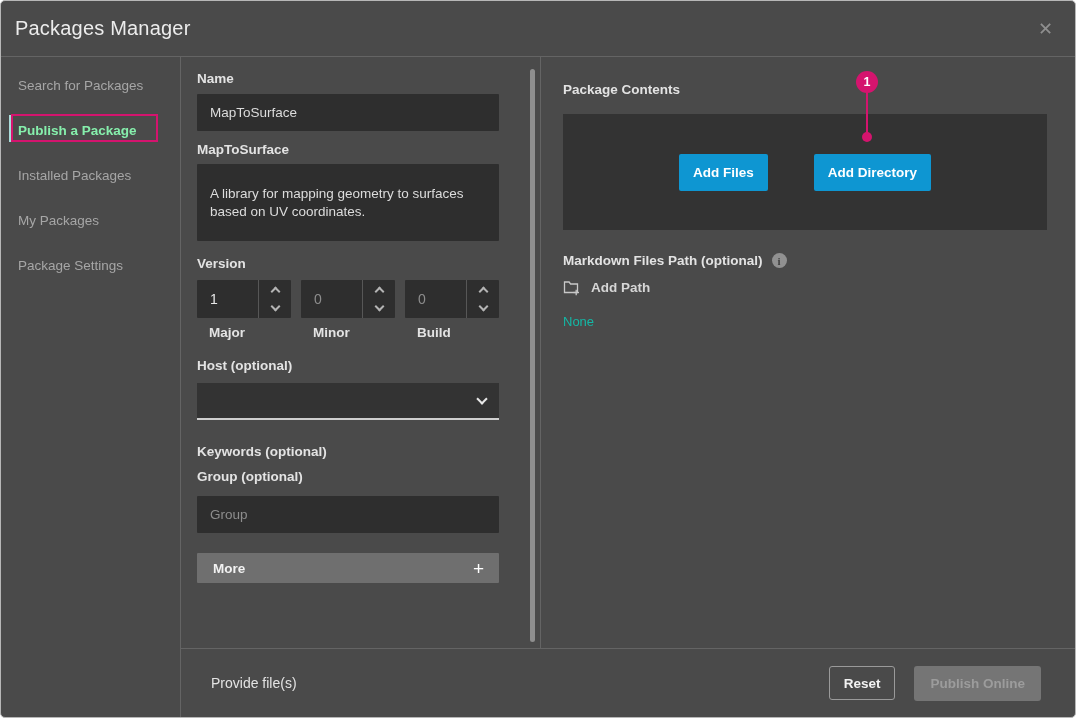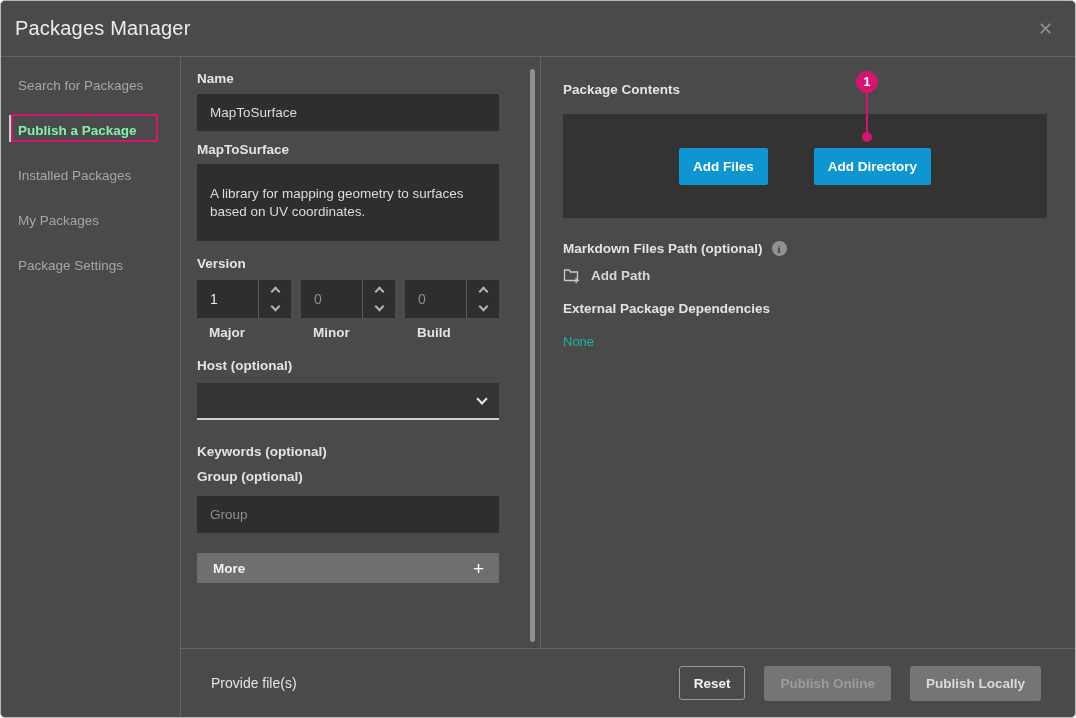--- a/index.html
+++ b/index.html
@@ -66,21 +66,21 @@
     transform:rotate(225deg);margin-top:-3px;}
 
   .more-btn{margin-top:20px;height:30px;background:#6f6f6f;display:flex;align-items:center;
     padding:0 15px 0 16px;cursor:pointer;border-radius:1px;}
   .more-label{font-size:13.5px;font-weight:700;color:#f2f2f2;}
   .more-plus{margin-left:auto;font-size:19px;font-weight:400;color:#ffffff;line-height:1;}
 
   
   .right-col{flex:1;padding:0 28px 0 22px;min-width:0;}
   .pc-heading{margin-top:25px;font-size:13.5px;font-weight:700;}
-  .contents-box{margin-top:17px;height:104px;background:#333333;
+  .contents-box{margin-top:17px;height:116px;background:#333333;
     display:flex;align-items:center;justify-content:center;gap:46px;}
   .blue-btn{height:37px;background:#0e96d2;color:#ffffff;border:none;border-radius:2px;
     font-size:13.5px;font-weight:700;padding:0 14px;font-family:inherit;cursor:pointer;}
 
   .md-row{margin-top:23px;display:flex;align-items:center;gap:9px;}
   .md-label{font-size:13.5px;font-weight:700;}
   .info-icon{width:15px;height:15px;border-radius:50%;background:#919191;color:#3f3f3f;
     font-size:11px;font-weight:700;display:flex;align-items:center;justify-content:center;
     font-family:"Liberation Serif", serif;cursor:pointer;flex-shrink:0;}
   .addpath-row{margin-top:11px;display:flex;align-items:center;gap:10px;cursor:pointer;width:max-content;}
@@ -215,31 +215,29 @@
 
           <div class="addpath-row">
             <svg width="18" height="17" viewBox="0 0 18 17">
               <path d="M1.5 3 h4.6 l1.5 2 h6.9 v8.5 h-13 z" fill="none" stroke="#c8c8c8" stroke-width="1.3"></path>
               <line x1="10.5" y1="13.5" x2="16" y2="13.5" stroke="#c8c8c8" stroke-width="1.3"></line>
               <line x1="13.2" y1="10.8" x2="13.2" y2="16.2" stroke="#c8c8c8" stroke-width="1.3"></line>
             </svg>
             <span class="addpath-label">Add Path</span>
           </div>
 
-          <div class="dep-heading">External Package Dependencies</div>
           <div class="dep-value">None</div>
         </div>
       </div>
 
       <div class="footer">
         <div class="status">Provide file(s)</div>
         <div class="footer-btns">
           <button class="reset-btn">Reset</button>
           <button class="gray-btn online">Publish Online</button>
-          <button class="gray-btn locally">Publish Locally</button>
         </div>
       </div>
     </div>
   </div>
 
   <div class="ann-outline"></div>
   <div class="ann-badge">1</div>
   <div class="ann-line"></div>
   <div class="ann-dot"></div>
 </div>

